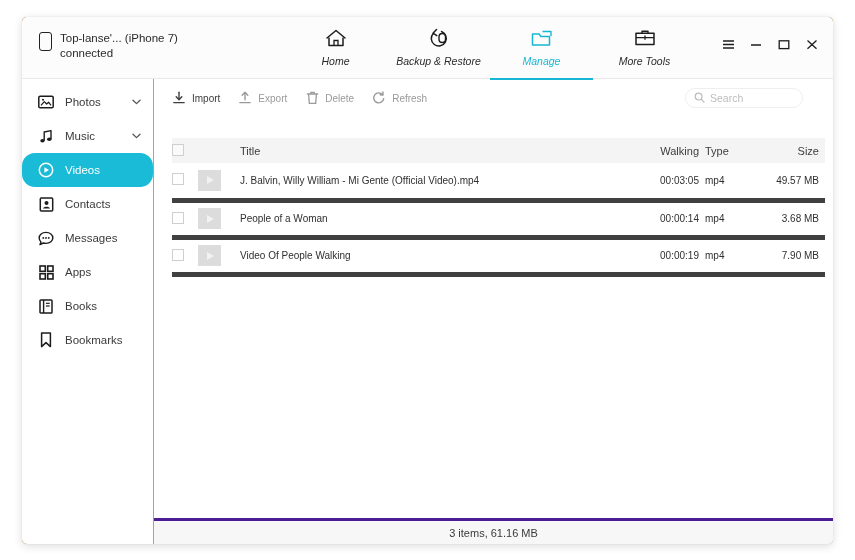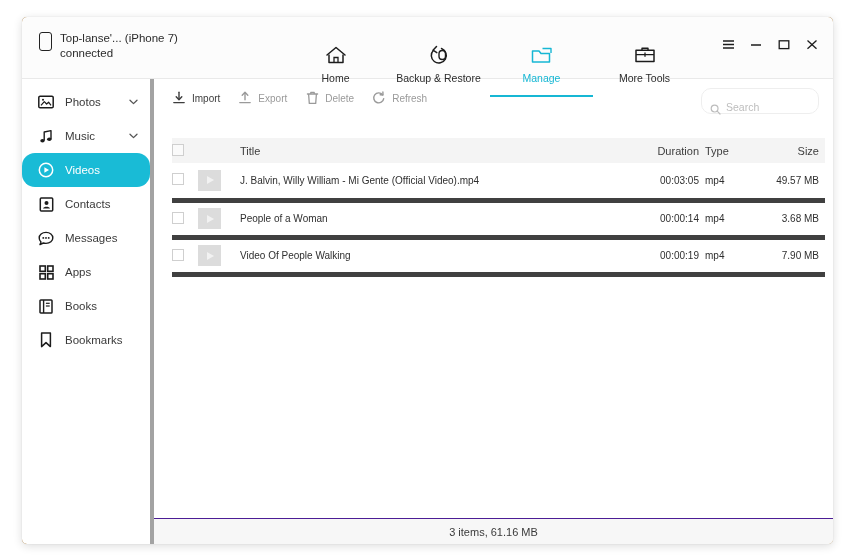--- a/index.html
+++ b/index.html
@@ -47,23 +47,24 @@
   .phone-glyph {
     width: 13px; height: 19px;
     border: 1.6px solid #222;
     border-radius: 3px;
     margin-top: 1px;
     flex: 0 0 auto;
   }
 
   #tabs {
     position: absolute;
-    left: 262px; top: 17px;
+    left: 262px; top: 0;
     display: flex;
     height: 62px;
+    font-style: italic;
   }
   .tab {
     width: 103px;
     height: 62px;
     display: flex;
     flex-direction: column;
     align-items: center;
     justify-content: flex-start;
     padding-top: 9px;
     position: relative;
@@ -99,21 +100,21 @@
     color: #1c1c1c;
   }
 
   
   #body-row { flex: 1 1 auto; display: flex; min-height: 0; }
 
   #sidebar {
     width: 132px;
     flex: 0 0 132px;
     background: #ffffff;
-    border-right: 4px solid #a3a3a3;
+    border-right: 1px solid #a3a3a3;
     padding-top: 6px;
   }
   .side-item {
     height: 34px;
     display: flex;
     align-items: center;
     padding: 0 10px 0 16px;
     gap: 11px;
     cursor: pointer;
     position: relative;
@@ -162,28 +163,28 @@
     margin-right: 18px;
     cursor: pointer;
     font-size: 10px;
     color: #3d3d3d;
   }
   .tool-btn.dim { color: #9a9a9a; }
   .tool-btn .tool-icon { width: 14px; height: 14px; display: flex; align-items: center; justify-content: center; }
 
   #search-box {
     position: absolute;
-    right: 14px; top: 9px;
+    right: 30px; top: 9px;
     width: 118px; height: 20px;
     border: 1px solid #eeeeee;
     border-radius: 10px;
     background: #fff;
     display: flex;
-    align-items: flex-start;
-    padding: 12px 8px;
+    align-items: center;
+    padding: 4px 8px;
     gap: 5px;
   }
   #search-box input {
     border: none; outline: none;
     font-size: 10.5px;
     color: #9d9d9d;
     font-family: "Liberation Sans", sans-serif;
     background: transparent;
     width: 100%;
   }
@@ -234,21 +235,21 @@
     border-bottom: 4.5px solid transparent;
     margin-left: 2px;
   }
   .num { text-align: right; padding-right: 6px; }
   .hdr-num { text-align: right; padding-right: 6px; }
 
   #status-bar {
     flex: 0 0 26px;
     height: 26px;
     background: #f7f7f7;
-    border-top: 1px solid #4c1d95;
+    border-top: 3px solid #4c1d95;
     display: flex;
     align-items: center;
     justify-content: center;
     font-size: 11px;
     color: #3a3a3a;
   }
 </style>
 </head>
 <body>
 
@@ -511,21 +512,21 @@
               <col class="col-type">
               <col class="col-size">
           </colgroup>
           <thead>
             <tr>
               <th>
                 <span class="cbox"></span>
               </th>
               <th></th>
               <th>Title</th>
-              <th class="hdr-num">Duration</th>
+              <th class="hdr-num">Walking</th>
               <th>Type</th>
               <th class="hdr-num">Size</th>
             </tr>
           </thead>
           <tbody>
 
             <tr>
               <td>
                 <span class="cbox"></span>
               </td>

